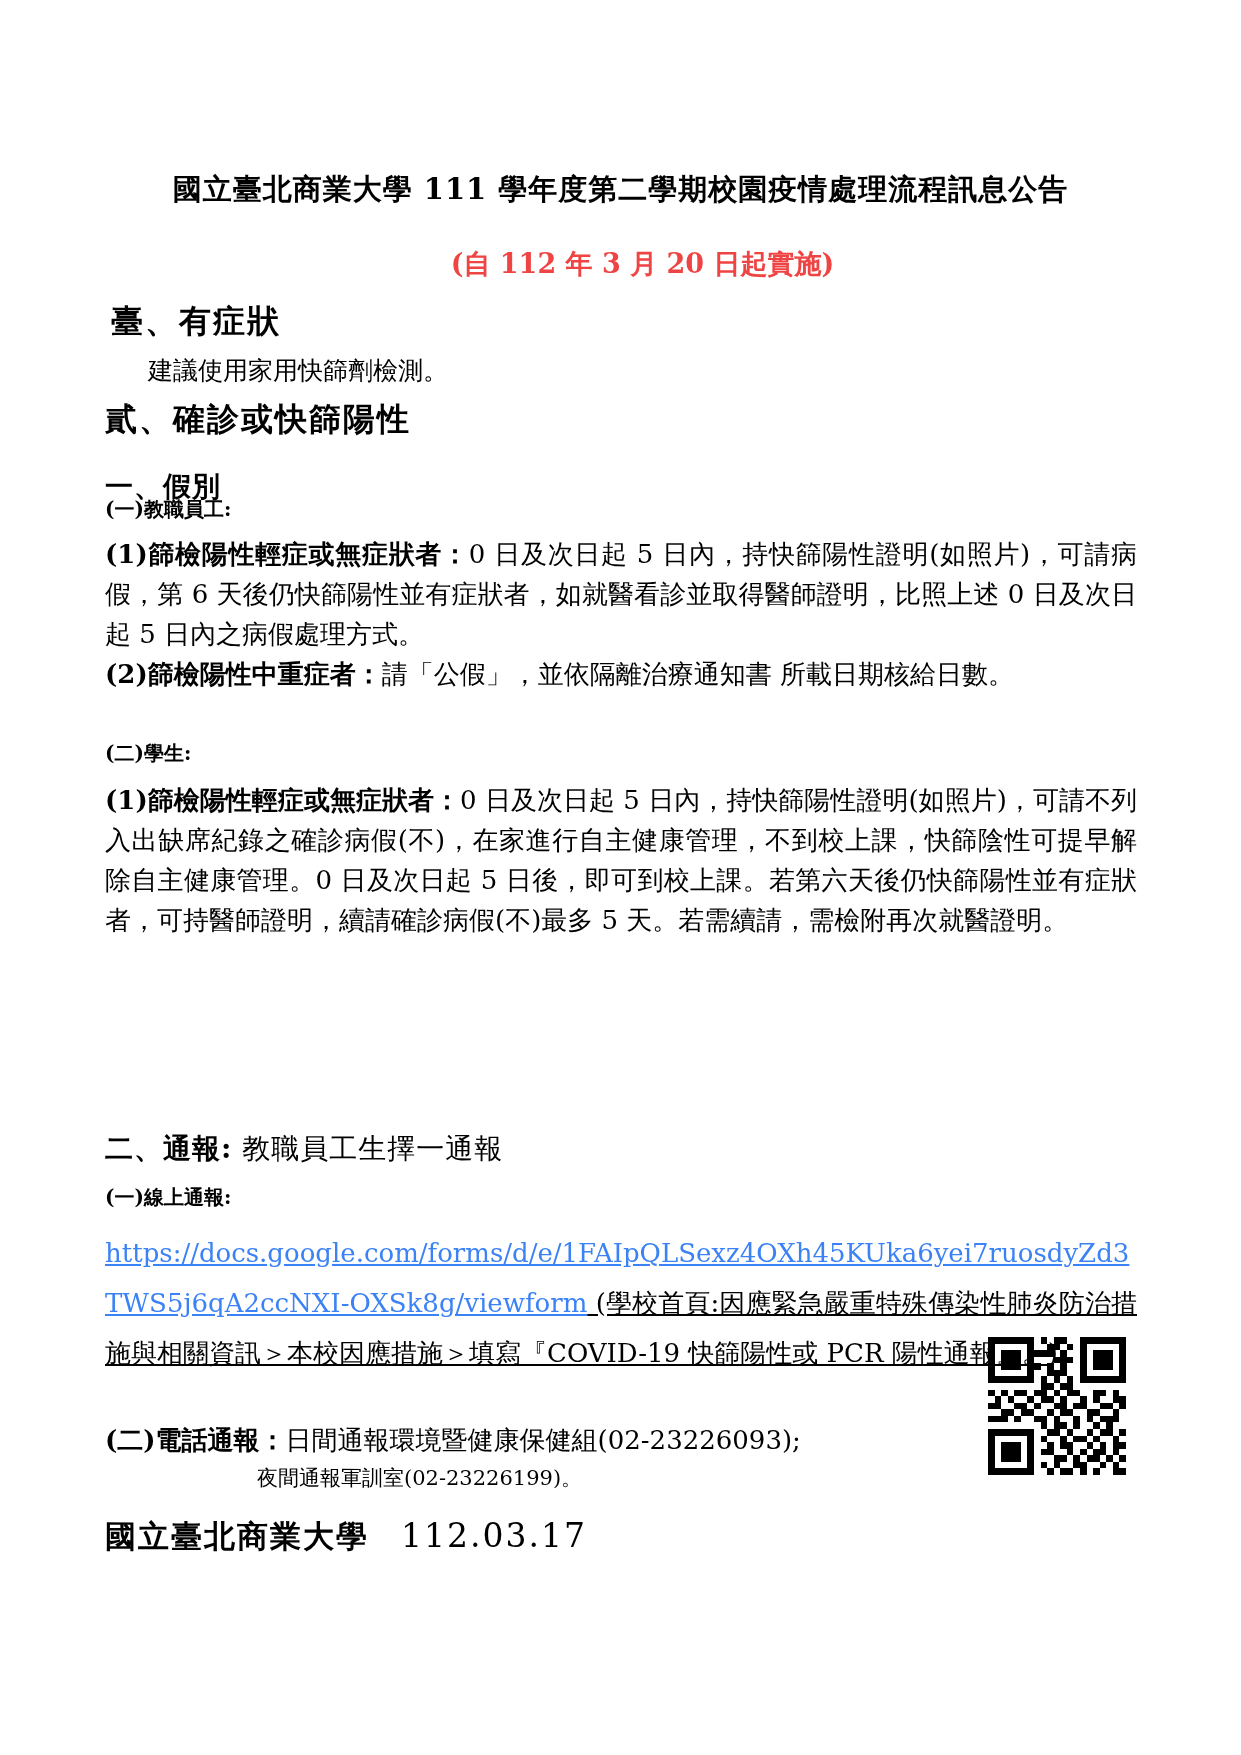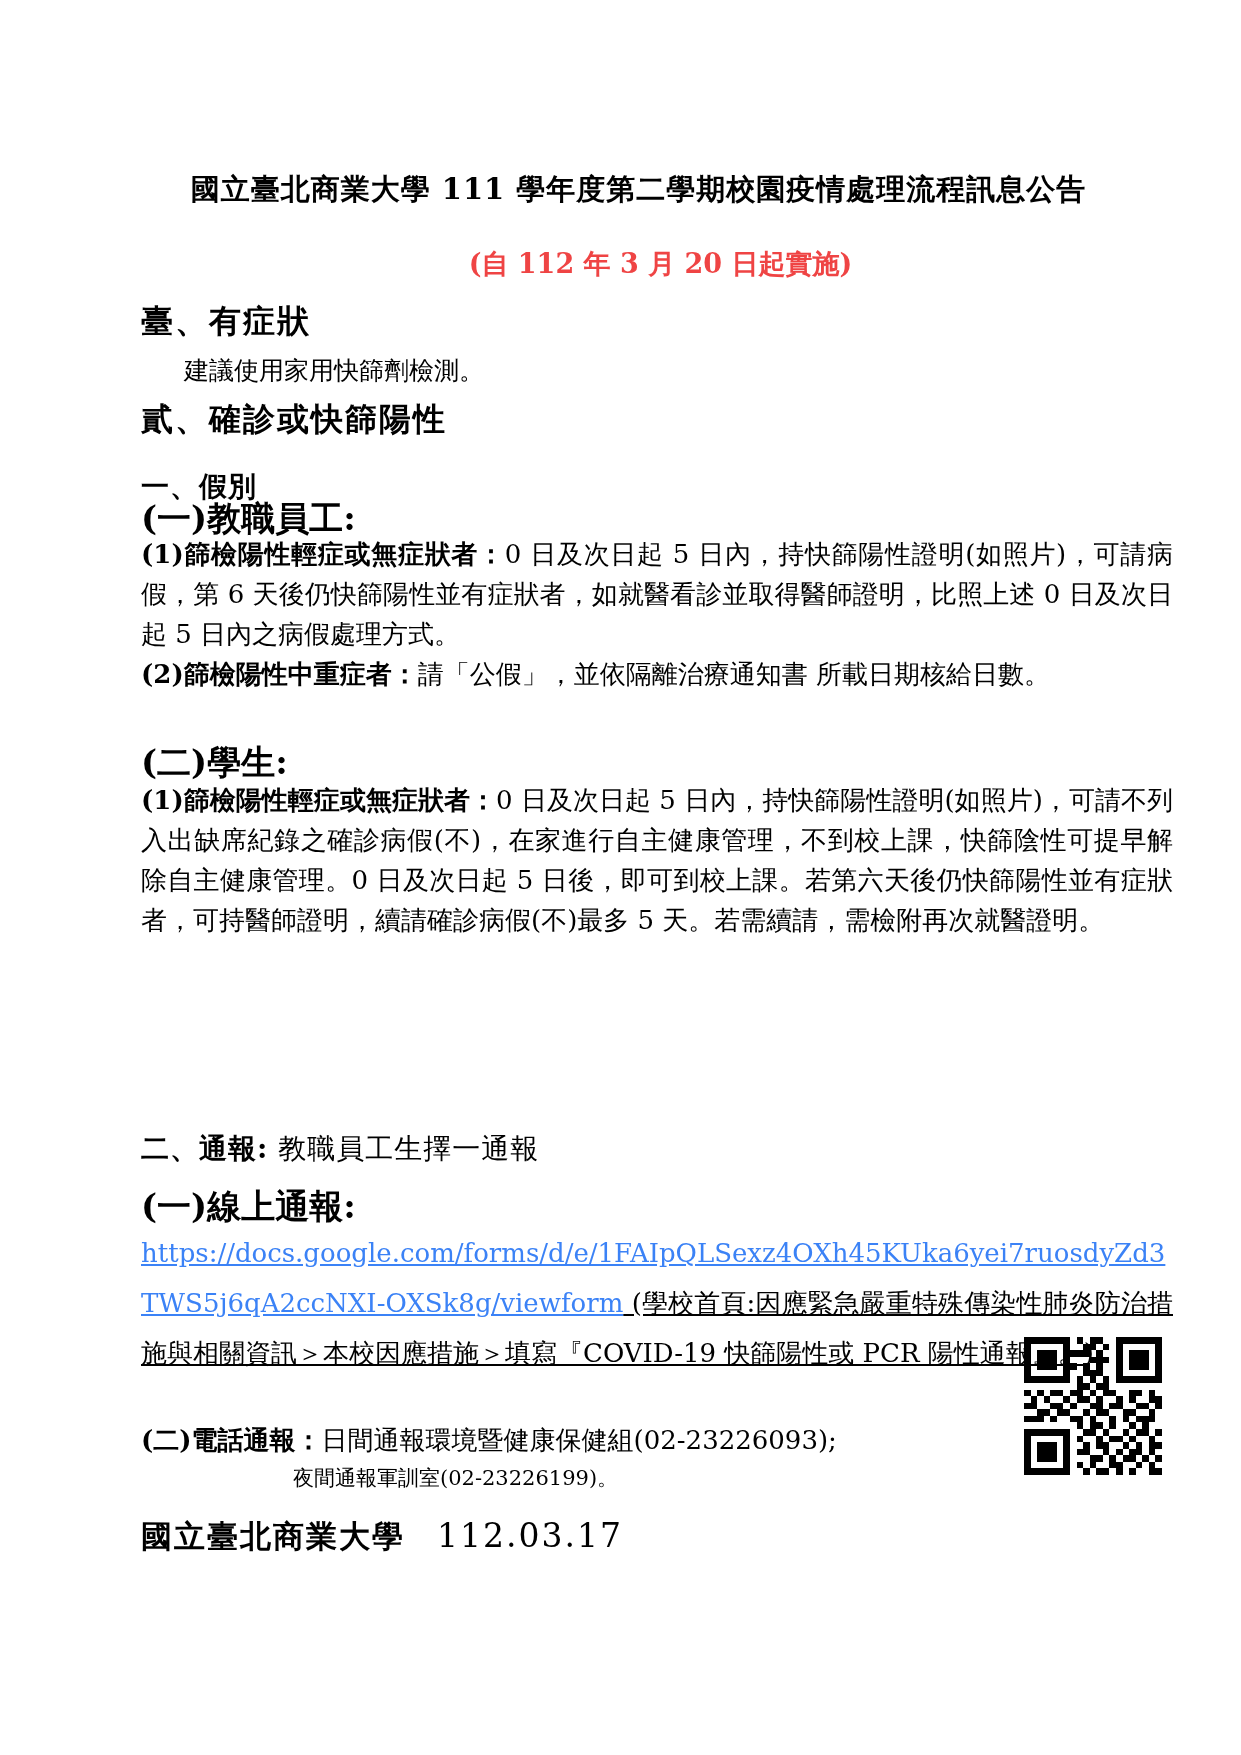--- a/index.html
+++ b/index.html
@@ -5,21 +5,21 @@
   html,body { margin:0; padding:0; background:#e8e8e8; }
   .page {
     position:relative;
     width:1241px; height:1755px;
     margin:0 auto;
     background:#ffffff;
     font-family:"DejaVu Serif","Liberation Serif",serif;
     color:#000000;
     overflow:hidden;
   }
-  .abs { position:absolute;padding-left:36px; }
+  .abs { position:absolute; }
   .doc-title {
     left:0; right:0; top:170px;
     text-align:center;
     font-size:29px; font-weight:bold;
     letter-spacing:1px;
   }
   .doc-subtitle {
     left:0; right:0; top:246px;
     text-align:center;
     font-size:27px; font-weight:bold;
@@ -31,21 +31,21 @@
     font-size:32px; font-weight:bold;
     letter-spacing:2px;
   }
   .h2 {
     left:105px;
     font-size:28px; font-weight:bold;
     letter-spacing:1px;
   }
   .sub-label {
     left:105px;
-    font-size:34px; font-weight:bold;
+    font-size:20px; font-weight:bold;
   }
   .body-para {
     left:105px; width:1032px;
     font-size:26px; line-height:40px;
     text-align:justify;
   }
   .lead { font-weight:bold; }
   .indent-para {
     left:148px;
     font-size:25px; line-height:38px;
@@ -77,21 +77,21 @@
 </style>
 </head>
 <body>
 
 <div class="page">
 
   <div class="abs doc-title">國立臺北商業大學 111 學年度第二學期校園疫情處理流程訊息公告</div>
 
   <div class="abs doc-subtitle">(自 112 年 3 月 20 日起實施)</div>
 
-  <div class="abs h1" style="top:300px;">臺、有症狀</div>
+  <div class="abs h1" style="top:300px;margin-left:6px;">臺、有症狀</div>
 
   <div class="abs indent-para" style="top:352px;">建議使用家用快篩劑檢測。</div>
 
   <div class="abs h1" style="top:398px;">貳、確診或快篩陽性</div>
 
   <div class="abs h2" style="top:468px;">一、假別</div>
 
   <div class="abs sub-label" style="top:496px;">(一)教職員工:</div>
 
   <div class="abs body-para" style="top:534px;">

